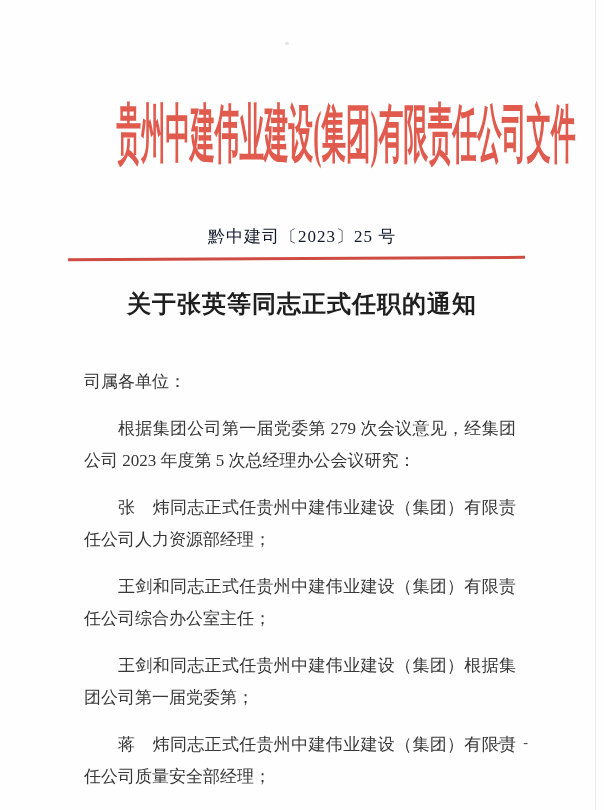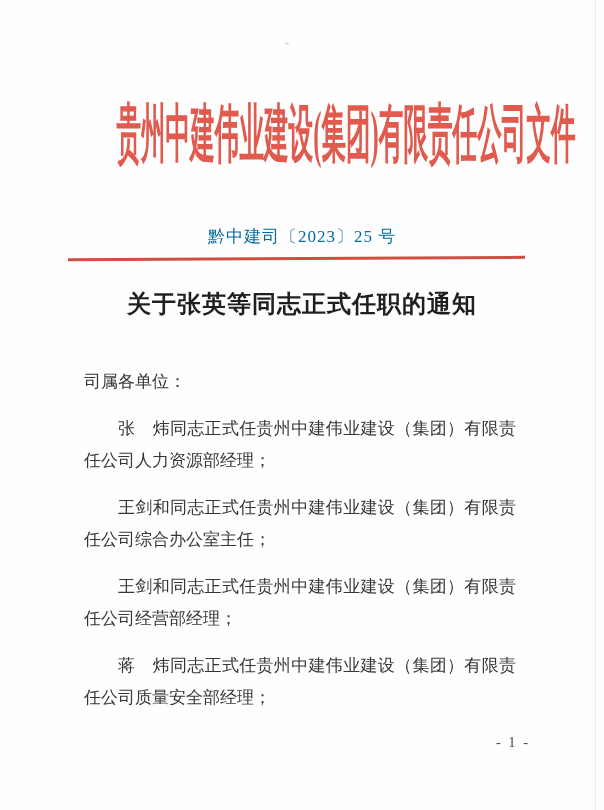--- a/index.html
+++ b/index.html
@@ -37,21 +37,21 @@
   }
   
   .doc-number {
     position: absolute;
     top: 225px;
     left: 0;
     width: 100%;
     text-align: center;
     font-size: 17px;
     letter-spacing: 1px;
-    color: #0369a1;
+    color: #0f172a;
   }
   
   .red-rule {
     position: absolute;
     top: 257px;
     left: 68px;
     width: 457px;
     height: 3px;
     background: var(--rule-red, #cf4c42);
     transform: rotate(-0.3deg);
@@ -128,23 +128,24 @@
   </div>
 
   <div class="doc-number">黔中建司〔2023〕25 号</div>
 
   <div class="red-rule"></div>
 
   <h1 class="doc-title">关于张英等同志正式任职的通知</h1>
 
   <div class="body-block">
     <p>司属各单位：</p>
+    <p class="indent">根据集团公司第一届党委第 279 次会议意见，经集团公司 2023 年度第 5 次总经理办公会议研究：</p>
     <p class="indent">张　炜同志正式任贵州中建伟业建设（集团）有限责任公司人力资源部经理；</p>
     <p class="indent">王剑和同志正式任贵州中建伟业建设（集团）有限责任公司综合办公室主任；</p>
-    <p class="indent">王剑和同志正式任贵州中建伟业建设（集团）有限责任公司经营部经理；</p>
+    <p class="indent">王剑和同志正式任贵州中建伟业建设（集团）根据集团公司第一届党委第；</p>
     <p class="indent">蒋　炜同志正式任贵州中建伟业建设（集团）有限责任公司质量安全部经理；</p>
   </div>
 
   <div class="page-number">- 1 -</div>
 
   <div class="scan-edge"></div>
   <div class="scan-speck"></div>
 
 </div>
 

